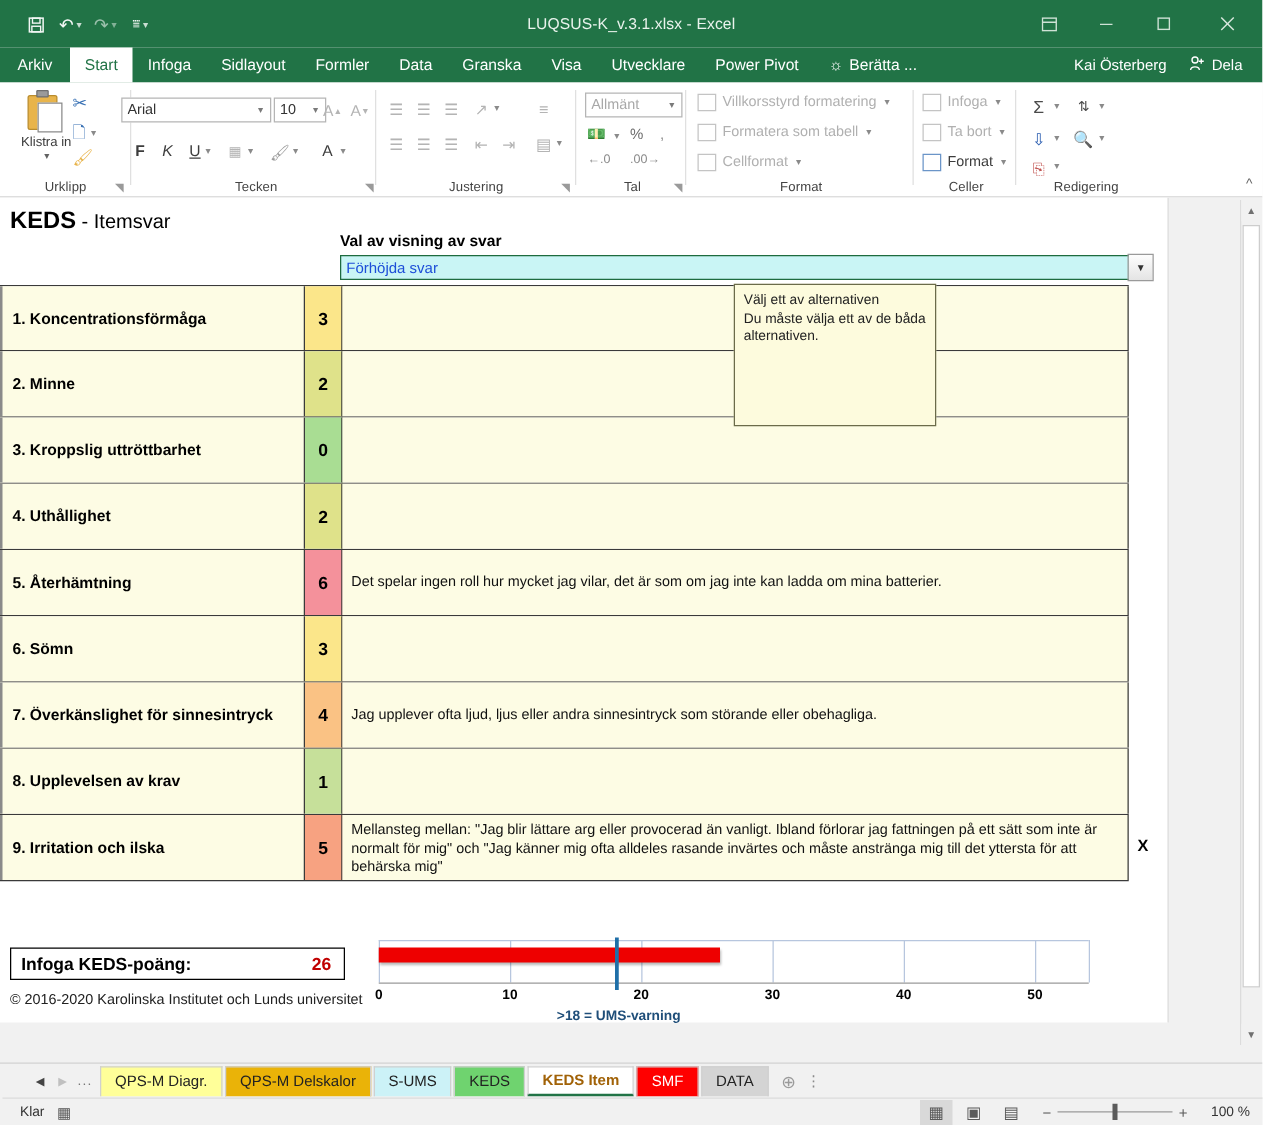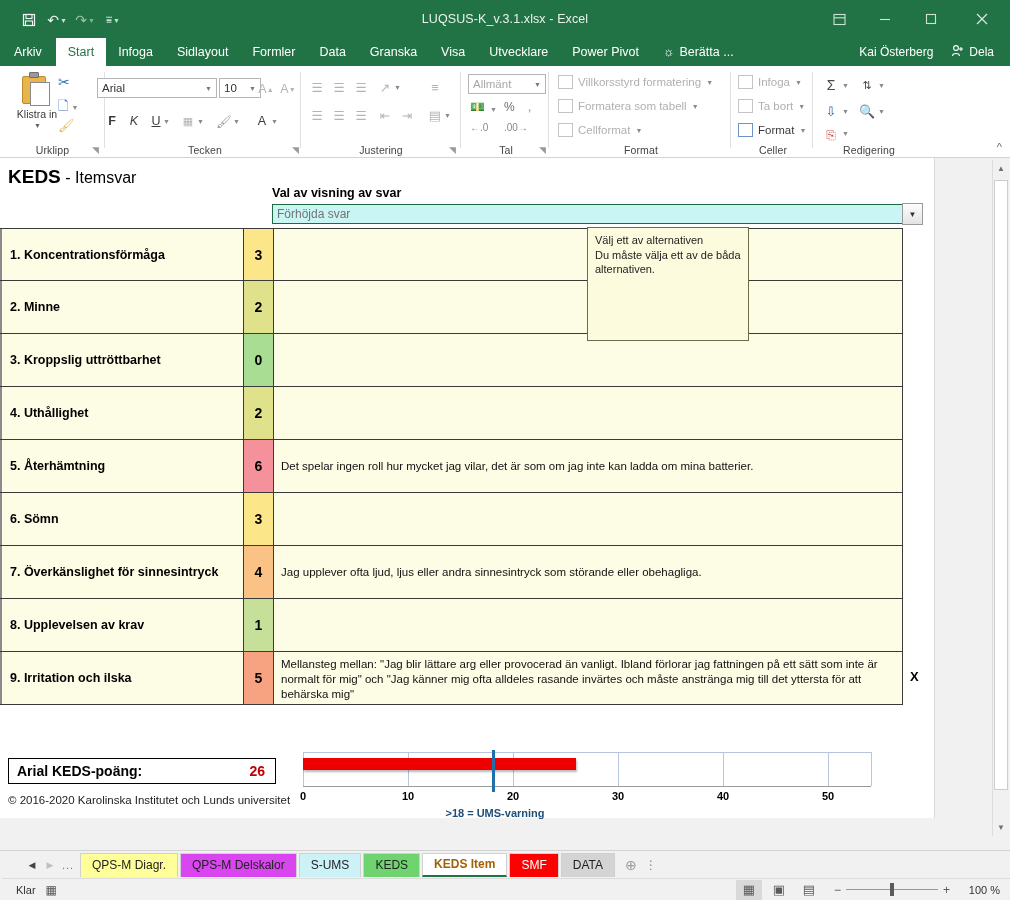--- a/index.html
+++ b/index.html
@@ -121,21 +121,21 @@
   .kedstitle b { font-weight:bold; font-size:19px; }
   .kedstitle span.sub { font-weight:normal; font-size:16px; }
 
   .sel-label {
     position:absolute; left:272px; top:28px; font-size:12.5px; font-weight:bold; color:#000;
   }
   .dropdown {
     position:absolute; left:272px; top:46px; width:632px; height:20px;
     background:#c9f5f5; border:1.6px solid #1d6b3f;
     display:flex; align-items:center; padding-left:4px;
-    font-size:12px; color:#737373;
+    font-size:12px; color:#1d4ed8;
   }
   .dd-arrow {
     position:absolute; left:902px; top:45px; width:21px; height:22px;
     background:linear-gradient(#fdfdfd,#e4e4e4); border:1px solid #9a9a9a;
     display:flex; align-items:center; justify-content:center; font-size:8px; color:#333;
   }
 
   
   .items { position:absolute; left:0; top:70px; width:935px; }
   .irow {
@@ -548,21 +548,21 @@
         <div class="irow">
           <div class="icell-name">9. Irritation och ilska</div>
           <div class="icell-score" style="background:#f7a281;">5</div>
           <div class="icell-text" style="align-items:flex-start; padding-top:5px;">Mellansteg mellan: "Jag blir lättare arg eller provocerad än vanligt. Ibland förlorar jag fattningen på ett sätt som inte är normalt för mig" och "Jag känner mig ofta alldeles rasande invärtes och måste anstränga mig till det yttersta för att behärska mig"</div>
           <div class="xmark" style="top:17px;">X</div>
         </div>
 
       </div>
 
       <div class="total-box">
-        <span class="total-label">Arial KEDS-poäng:</span>
+        <span class="total-label">Infoga KEDS-poäng:</span>
         <span class="total-value">26</span>
       </div>
 
       <div class="copyright">© 2016-2020 Karolinska Institutet och Lunds universitet</div>
 
       <div class="chart">
         <div class="chart-plot"></div>
         <div class="gridline" style="left:8px;"></div>
         <div class="gridline" style="left:113px;"></div>
         <div class="gridline" style="left:218px;"></div>
@@ -602,21 +602,21 @@
     <div class="hs-arrow right">▶</div>
   </div>
 
   <div class="tabbar">
     <div class="tabnav">
       <span style="color:#444;">◀</span>
       <span style="color:#c0c0c0;">▶</span>
       <span class="dots">...</span>
     </div>
     <div class="stab" style="background:#ffff99;">QPS-M Diagr.</div>
-    <div class="stab" style="background:#d946ef;">QPS-M Delskalor</div>
+    <div class="stab" style="background:#eab308;">QPS-M Delskalor</div>
     <div class="stab" style="background:#ccf2f7;">S-UMS</div>
     <div class="stab" style="background:#6fd36f;">KEDS</div>
     <div class="stab active">KEDS Item</div>
     <div class="stab" style="background:#ff0000; color:#ffffff;">SMF</div>
     <div class="stab" style="background:#d4d4d4;">DATA</div>
     <div class="addsheet">⊕</div>
     <div class="tabdots">⋮</div>
   </div>
 
   <div class="statusbar">

